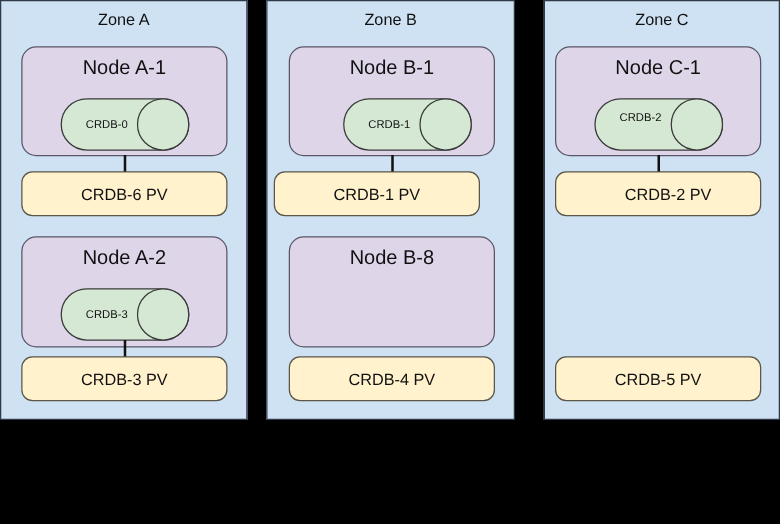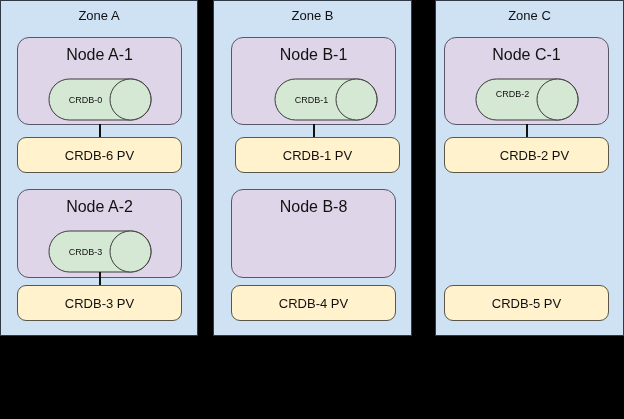--- a/index.html
+++ b/index.html
@@ -155,21 +155,21 @@
       <div class="cyl" style="left:42px; top:40px; width:104px; height:43px;">
         <svg width="104" height="43" viewBox="0 0 104 43">
           <path d="M 21.5 1 L 82.5 1 A 20.5 20.5 0 0 1 82.5 42 L 21.5 42 A 20.5 20.5 0 0 1 21.5 1 Z" fill="#d5e8d4" stroke="#3a3a3a" stroke-width="1"></path>
           <ellipse cx="82.5" cy="21.5" rx="20.5" ry="20.5" fill="#d5e8d4" stroke="#3a3a3a" stroke-width="1"></ellipse>
         </svg>
         <div class="cyl-label">CRDB-1</div>
       </div>
     </div>
     <div class="connector" style="left:99px; top:123px; height:14px;"></div>
 
-    <div class="pv" style="left:21px; top:136px; width:165px; height:36px;">
+    <div class="pv" style="left:5px; top:136px; width:165px; height:36px;">
       <span class="pv-label">CRDB-1 PV</span>
     </div>
 
     <div class="node" style="left:17px; top:188px; width:165px; height:89px;">
       <div class="node-title">Node B-8</div>
     </div>
 
     <div class="pv" style="left:17px; top:284px; width:165px; height:36px;">
       <span class="pv-label">CRDB-4 PV</span>
     </div>

